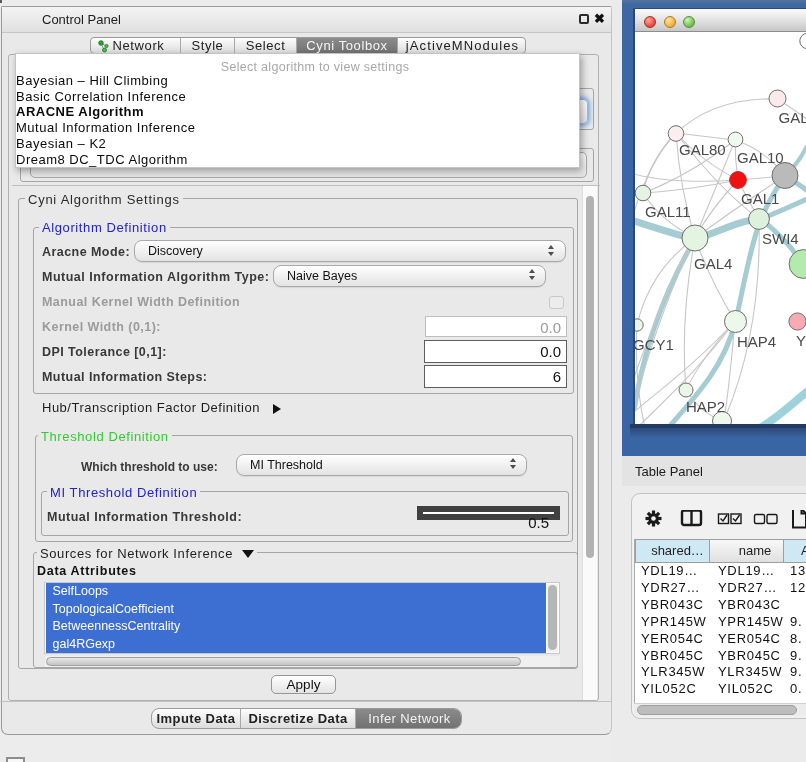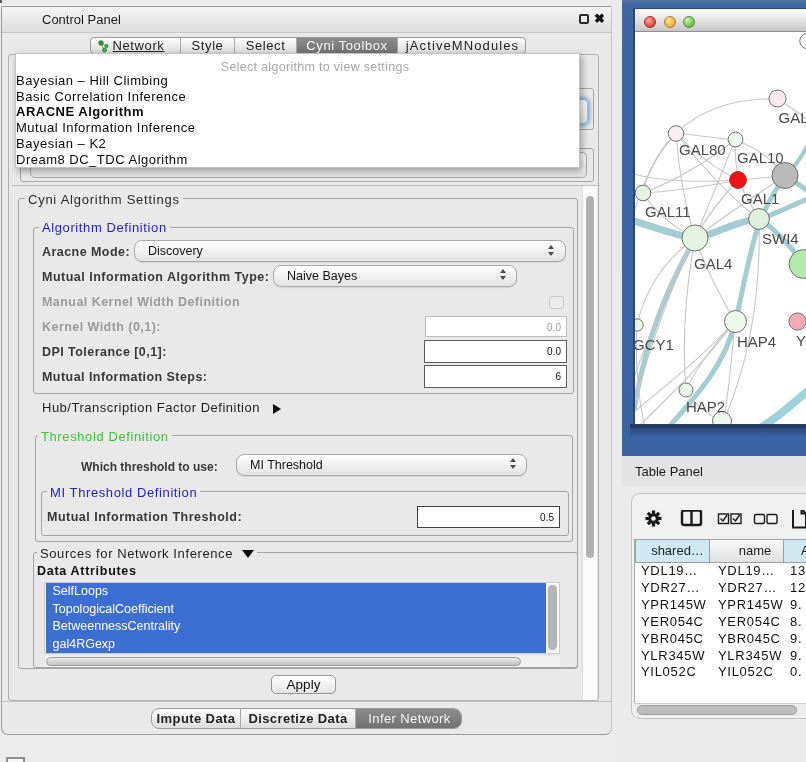--- a/index.html
+++ b/index.html
@@ -1,19 +1,19 @@
 <!DOCTYPE html>
 <html><head><meta charset="utf-8"><style>
 *{margin:0;padding:0;box-sizing:border-box;}
 html,body{width:806px;height:762px;overflow:hidden;background:#ececec;
   font-family:"Liberation Sans",sans-serif;}
 .abs{position:absolute;}
 .lbl{font-size:12.5px;font-weight:bold;color:#383838;white-space:nowrap;letter-spacing:0.45px;}
 .dis{color:#9b9b9b;}
-.field{background:#fff;text-align:right;font-size:10px;color:#111;padding-right:5px;line-height:21px;}
+.field{background:#fff;text-align:right;font-size:15px;color:#111;padding-right:5px;line-height:21px;}
 .combo{border:1px solid #a9a9a9;border-radius:8px;background:linear-gradient(#ffffff,#f2f2f2 45%,#e3e3e3);
   font-size:12.5px;color:#111;white-space:nowrap;box-shadow:0 1px 1px rgba(0,0,0,.08);}
 .combo .tx{position:absolute;left:13px;top:50%;transform:translateY(-50%);}
 .arr{position:absolute;width:8px;}
 .arr .up{width:0;height:0;border-left:3.5px solid transparent;border-right:3.5px solid transparent;border-bottom:4.5px solid #4d4d4d;margin-bottom:2.5px;}
 .arr .dn{width:0;height:0;border-left:3.5px solid transparent;border-right:3.5px solid transparent;border-top:4.5px solid #4d4d4d;}
 .grp{border:1px solid #a6a6a6;border-radius:3px;}
 .grpt{position:absolute;font-size:12.5px;white-space:nowrap;background:#e9e9e9;padding:0 3px;letter-spacing:0.6px;}
 </style></head>
 <body>
@@ -160,20 +160,21 @@
   </g>
 </svg>
 
 <div class="abs" style="left:634px;top:539px;width:172px;height:170px;background:#fff;border-left:1px solid #aaa;overflow:hidden;">
   <div class="abs" style="left:0;top:0;width:75px;height:24px;background:#cfe9f4;border:1px solid #9e9e9e;font-size:13px;color:#222;text-align:center;line-height:22px;padding-left:10px;">shared…</div>
   <div class="abs" style="left:75px;top:0;width:74px;height:24px;background:linear-gradient(#f8f8f8,#e0e0e0);border:1px solid #9e9e9e;border-left:none;font-size:13px;color:#222;text-align:center;line-height:22px;padding-left:17px;">name</div>
   <div class="abs" style="left:149px;top:0;width:30px;height:24px;background:#cfe9f4;border:1px solid #9e9e9e;border-left:none;font-size:13px;color:#222;line-height:22px;padding-left:17px;">A</div>
   <div class="abs" style="left:0;top:24px;width:172px;font-size:13px;letter-spacing:0.7px;color:#111;line-height:16.9px;">
     <div><span class="c1">YDL19…</span><span class="c2">YDL19…</span><span class="c3">13</span></div>
     <div><span class="c1">YDR27…</span><span class="c2">YDR27…</span><span class="c3">12</span></div>
+    <div><span class="c1">YBR043C</span><span class="c2">YBR043C</span><span class="c3"></span></div>
     <div><span class="c1">YPR145W</span><span class="c2">YPR145W</span><span class="c3">9.</span></div>
     <div><span class="c1">YER054C</span><span class="c2">YER054C</span><span class="c3">8.</span></div>
     <div><span class="c1">YBR045C</span><span class="c2">YBR045C</span><span class="c3">9.</span></div>
     <div><span class="c1">YLR345W</span><span class="c2">YLR345W</span><span class="c3">9.</span></div>
     <div><span class="c1">YIL052C</span><span class="c2">YIL052C</span><span class="c3">0.</span></div>
   </div>
 </div>
 <style>
 .c1{display:inline-block;width:75px;padding-left:6px;}
 .c2{display:inline-block;width:80px;padding-left:8px;}
@@ -193,21 +194,21 @@
 
 <div class="abs" style="left:90px;top:37px;width:436px;height:17px;border:1px solid #9c9c9c;border-radius:4px;background:linear-gradient(#fdfdfd,#dcdcdc);overflow:hidden;font-size:13px;letter-spacing:0.6px;color:#222;">
   <div class="abs" style="left:0;top:0;width:90px;height:17px;text-align:center;line-height:16px;border-right:1px solid #a8a8a8;">
     <svg class="abs" style="left:6px;top:2px" width="12" height="13" viewBox="0 0 12 13">
         <line x1="4" y1="3" x2="7" y2="10" stroke="#999" stroke-width="1"></line>
         <line x1="4" y1="3" x2="9" y2="6" stroke="#999" stroke-width="1"></line>
         <circle cx="4" cy="3" r="2.3" fill="#2da02d" stroke="#1c7a1c" stroke-width="0.8"></circle>
         <circle cx="7.5" cy="10" r="2" fill="#55b855" stroke="#1c7a1c" stroke-width="0.8"></circle>
         <circle cx="9.5" cy="6" r="1.6" fill="#55b855" stroke="#1c7a1c" stroke-width="0.8"></circle>
       </svg>
-    <span style="margin-left:6px;text-decoration:underline;">Network</span></div>
+    <span style="margin-left:6px;">Network</span></div>
   <div class="abs" style="left:90px;top:0;width:54px;height:17px;text-align:center;line-height:16px;border-right:1px solid #a8a8a8;">Style</div>
   <div class="abs" style="left:144px;top:0;width:62px;height:17px;text-align:center;line-height:16px;border-right:1px solid #a8a8a8;">Select</div>
   <div class="abs" style="left:206px;top:0;width:101px;height:17px;text-align:center;line-height:16px;background:linear-gradient(#8b8b8b,#6f6f6f);color:#f6f6f6;border-right:1px solid #a8a8a8;">Cyni Toolbox</div>
   <div class="abs" style="left:307px;top:0;width:129px;height:17px;text-align:center;line-height:16px;letter-spacing:1.1px;">jActiveMNodules</div>
 </div>
 
 <div class="abs" style="left:20px;top:88px;width:574px;height:42px;border:1px solid #a6a6a6;border-radius:3px;"></div>
 <div class="abs" style="left:30px;top:99px;width:558px;height:25px;border-radius:5px;background:linear-gradient(#fff,#e6e6e6);border:1px solid #98b9dd;box-shadow:0 0 4px 2px rgba(90,150,220,.75);"></div>
 <div class="abs" style="left:20px;top:148px;width:574px;height:34px;border:1px solid #a6a6a6;border-radius:3px;"></div>
 <div class="abs" style="left:30px;top:152px;width:557px;height:26px;border-radius:5px;background:linear-gradient(#fff,#e2e2e2);border:1px solid #a9a9a9;"></div>
@@ -226,21 +227,21 @@
 <div class="abs lbl" style="left:42px;top:245px;">Aracne Mode:</div>
 <div class="abs combo" style="left:134px;top:240px;width:432px;height:22px;">
     <span class="tx">Discovery</span>
   <div class="arr" style="right:9px;top:4px;">
       <div class="up"></div>
       <div class="dn"></div>
     </div>
   </div>
 
 <div class="abs lbl" style="left:42px;top:270px;letter-spacing:0.5px;">Mutual Information Algorithm Type:</div>
-<div class="abs combo" style="left:273px;top:265px;width:244px;height:22px;">
+<div class="abs combo" style="left:273px;top:265px;width:273px;height:22px;">
     <span class="tx">Naive Bayes</span>
   <div class="arr" style="right:8px;top:3px;">
       <div class="up"></div>
       <div class="dn"></div>
     </div>
   </div>
 
 <div class="abs lbl dis" style="left:42px;top:295px;">Manual Kernel Width Definition</div>
 <div class="abs" style="left:549px;top:296px;width:15px;height:13px;background:#ececec;border:1px solid #c9c9c9;border-radius:3px;"></div>
 
@@ -265,21 +266,21 @@
   <div class="arr" style="right:8px;top:3px;">
       <div class="up"></div>
       <div class="dn"></div>
     </div>
   </div>
 
 <div class="abs grp" style="left:41px;top:491px;width:528px;height:45px;"></div>
 <div class="abs grpt" style="left:47px;top:485px;color:#2222cc;font-size:13px;">MI Threshold Definition</div>
 
 <div class="abs lbl" style="left:47px;top:510px;letter-spacing:0.5px;">Mutual Information Threshold:</div>
-<div class="abs field" style="left:417px;top:506px;width:143px;height:22px;border:1px solid #404040;">0.5</div>
+<div class="abs field" style="left:417px;top:506px;width:143px;height:14px;border:6px solid #404040;">0.5</div>
 
 <div class="abs grp" style="left:33px;top:552px;width:545px;height:116px;"></div>
 <div class="abs grpt" style="left:37px;top:546px;color:#1e1e1e;font-size:13px;">Sources for Network Inference
   <span style="display:inline-block;margin-left:5px;width:0;height:0;border-left:6px solid transparent;border-right:6px solid transparent;border-top:8px solid #111;vertical-align:0px;"></span></div>
 <div class="abs lbl" style="left:37px;top:564px;color:#111;letter-spacing:0.7px;">Data Attributes</div>
 
 <div class="abs" style="left:44px;top:582px;width:516px;height:72px;background:#fff;border:1px solid #c9c9c9;"></div>
 <div class="abs" style="left:45.5px;top:583px;width:500px;height:70px;background:#3d6ed2;font-size:12.5px;color:#fff;line-height:17.5px;padding-left:7px;">
 SelfLoops<br>TopologicalCoefficient<br>BetweennessCentrality<br>gal4RGexp</div>
 <div class="abs" style="left:547px;top:584px;width:11px;height:68px;background:#f2f2f2;"></div>

